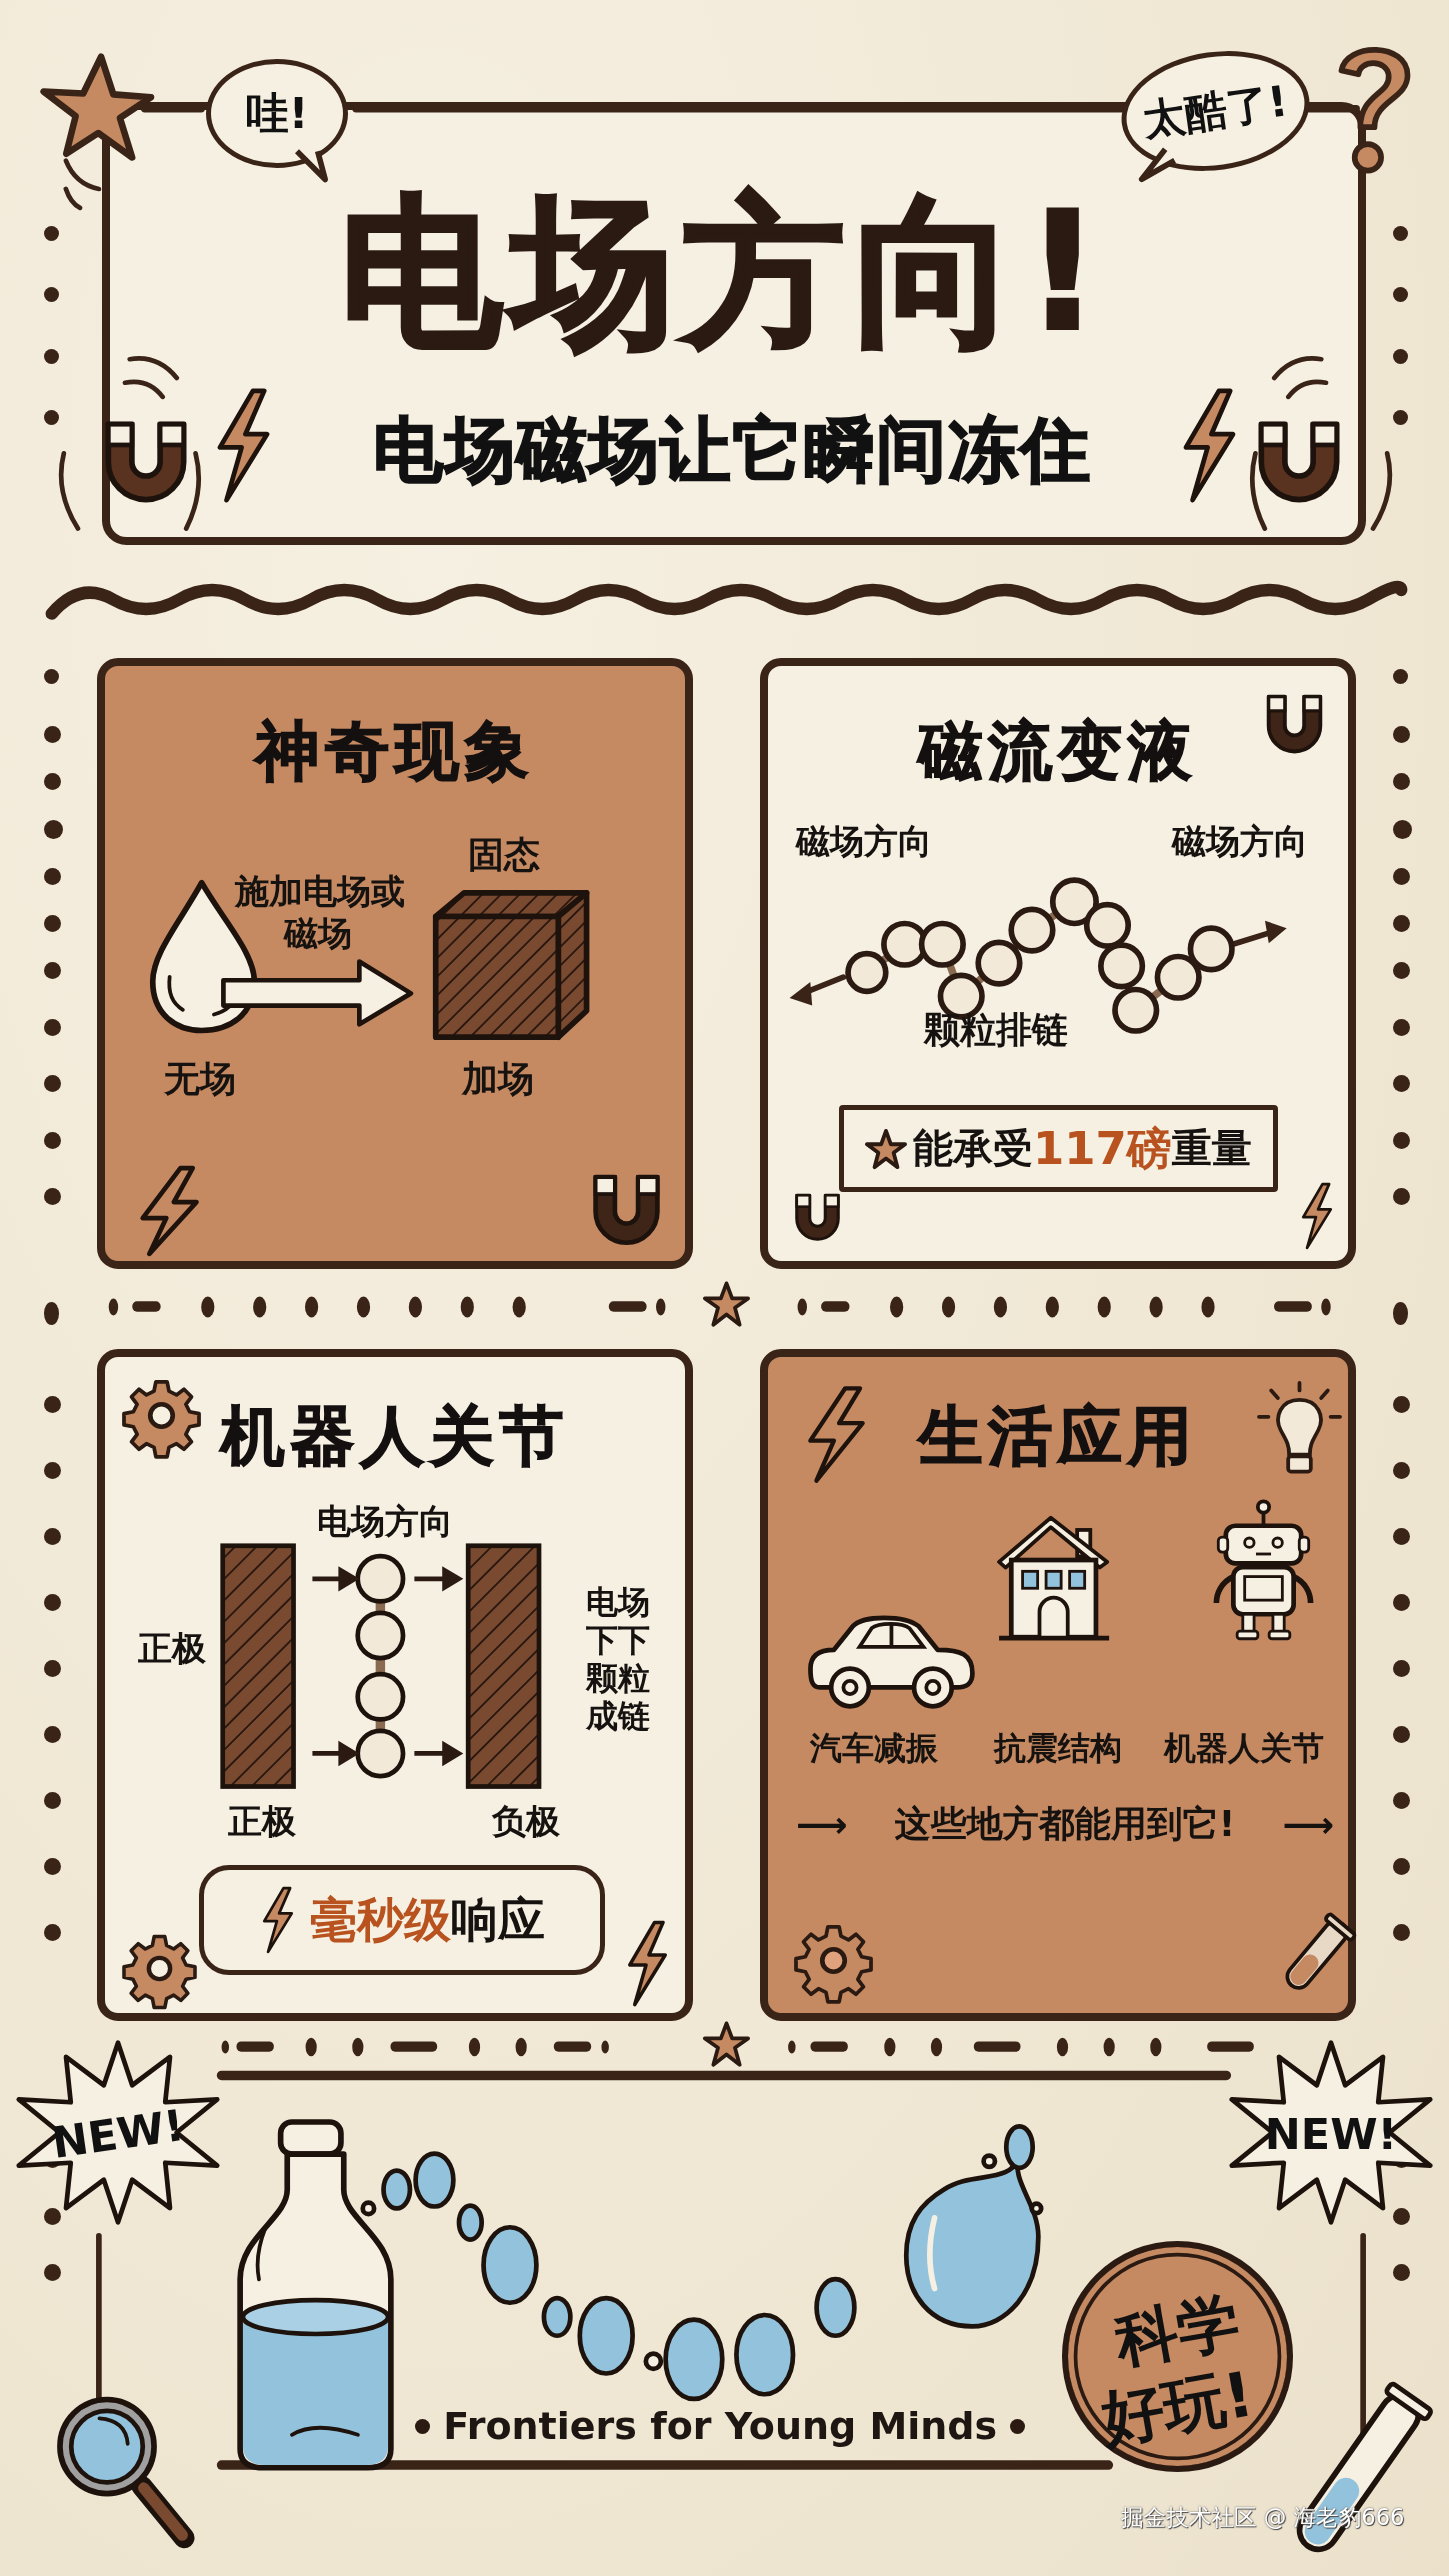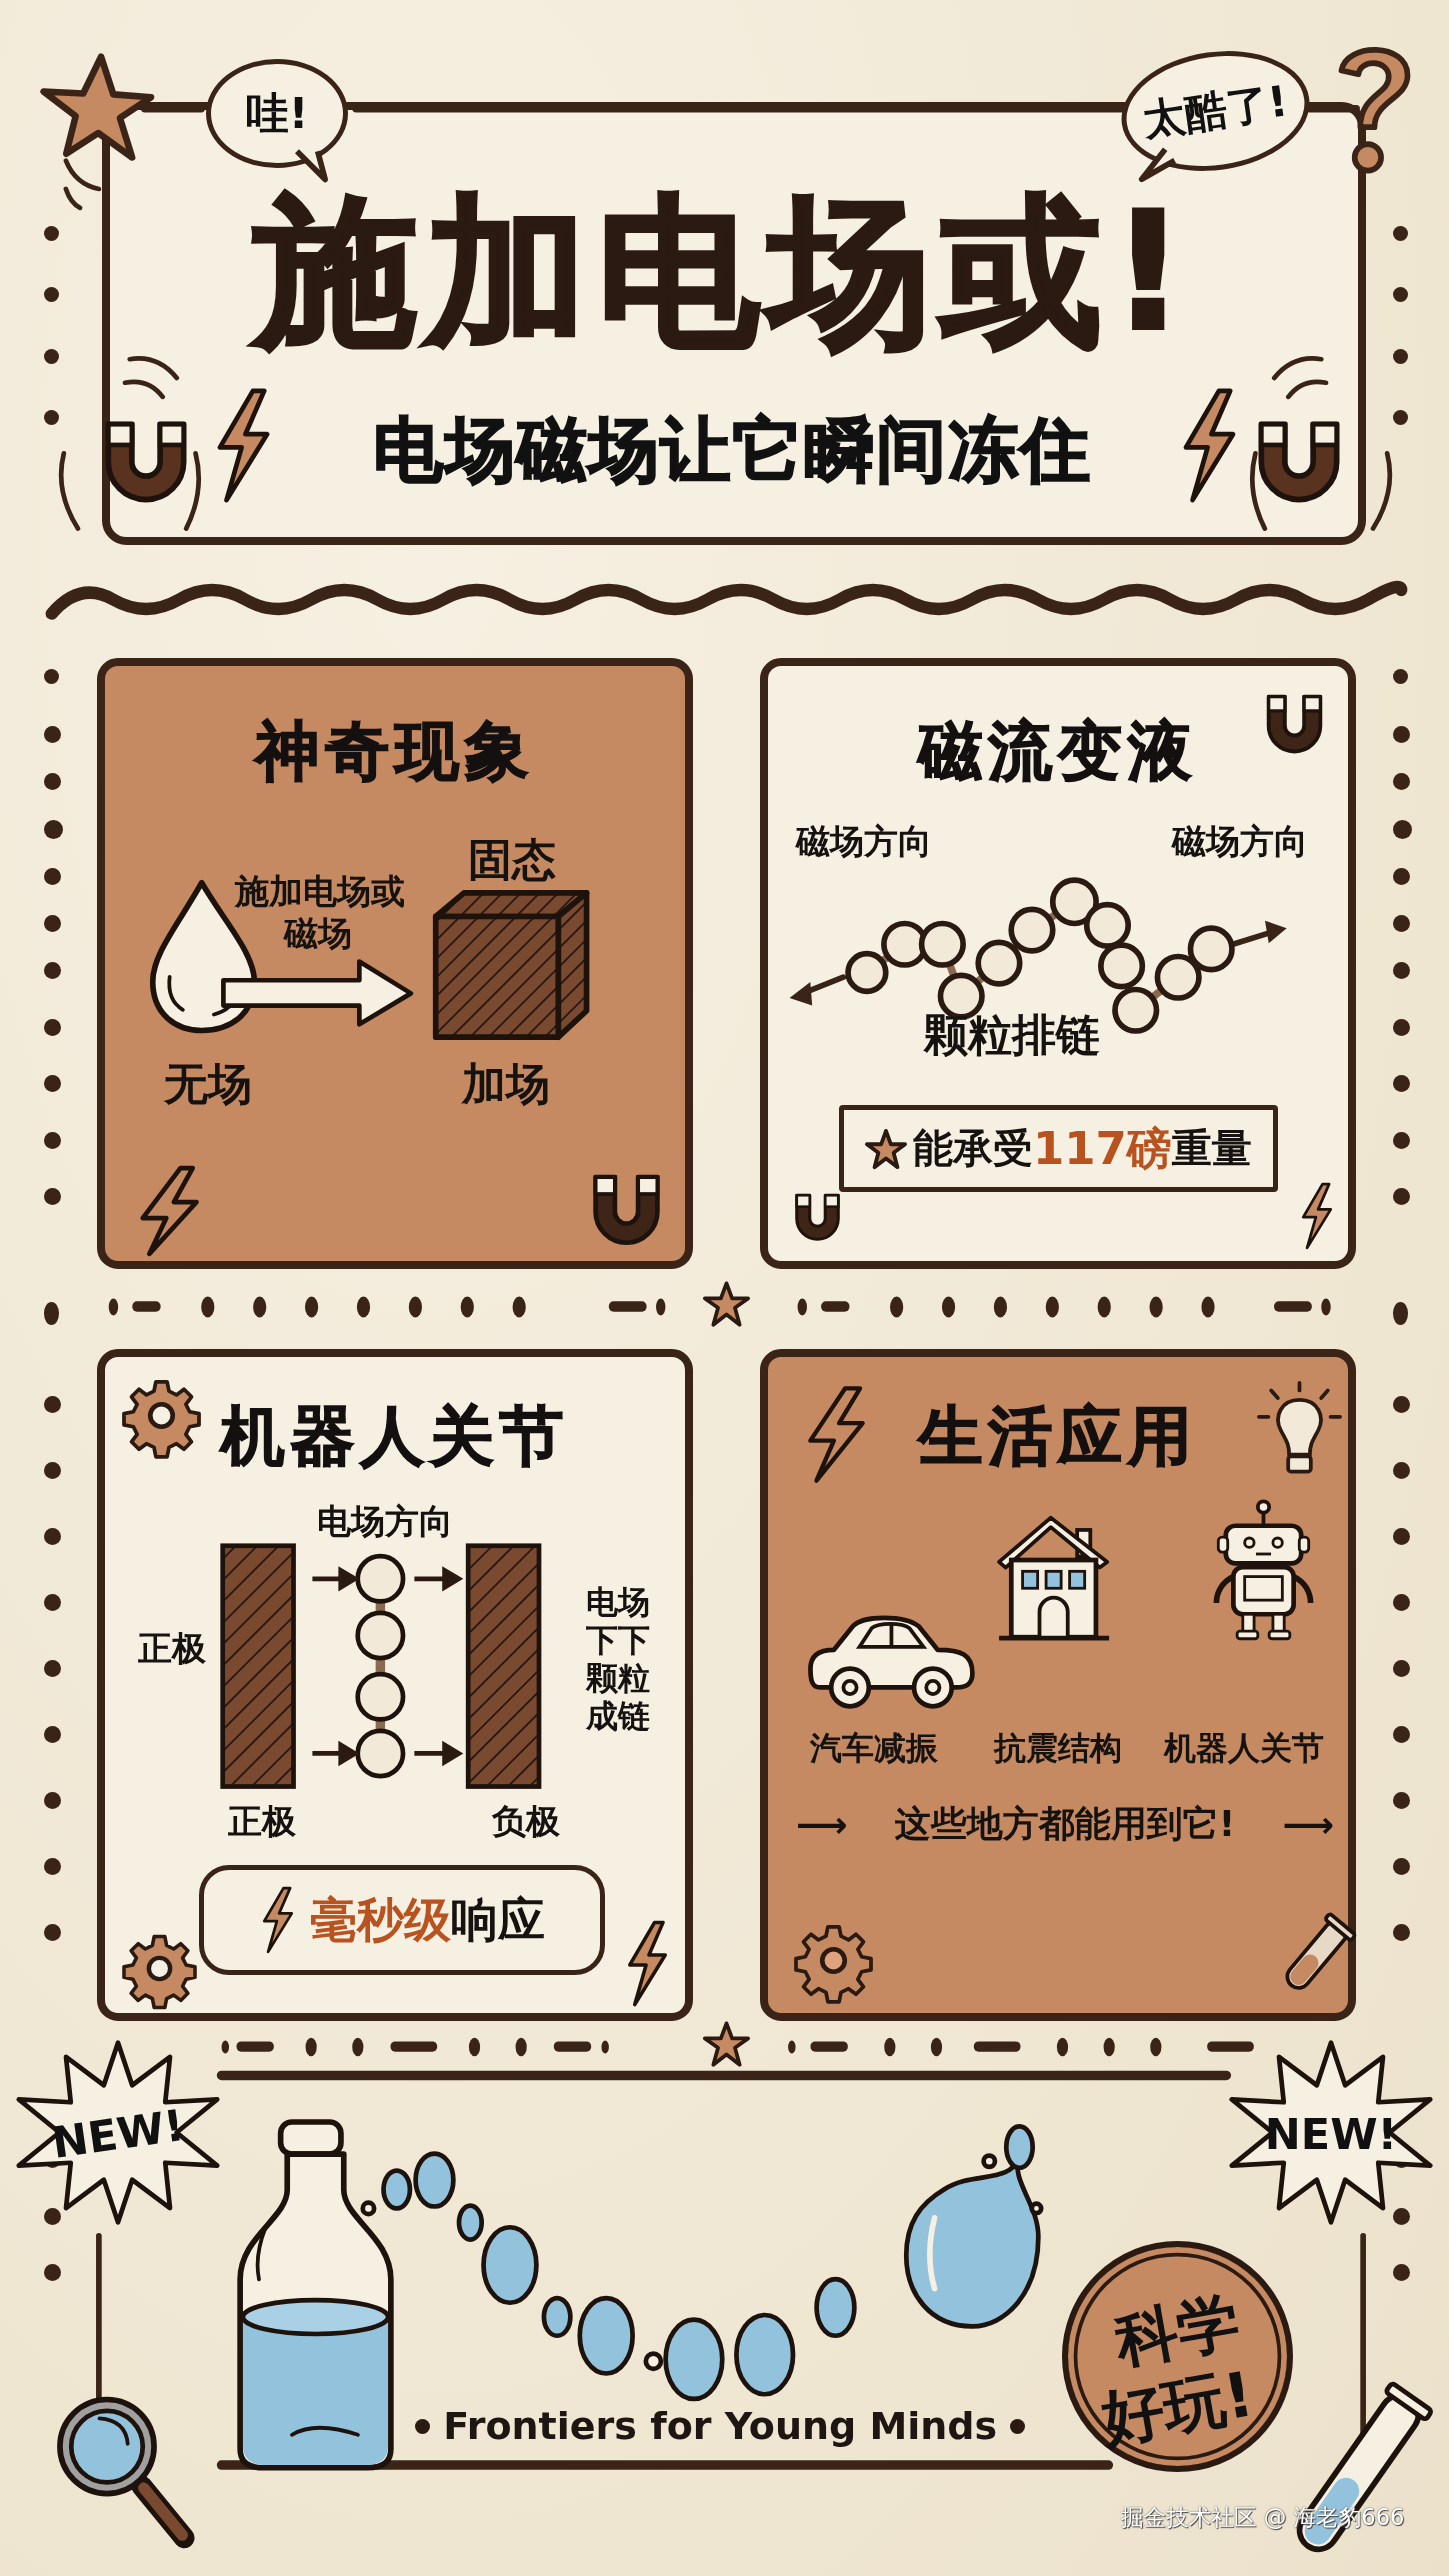--- a/index.html
+++ b/index.html
@@ -43,21 +43,21 @@
   .panel {
     border: 8.5px solid #3a2418; border-radius: 21px;
   }
   .panel.tan { background: #c68a63; }
   .panel.cream { background: #f6f0e3; }
   .panel-title {
     position: absolute; left: 0; width: 100%; text-align: center;
     font-size: 64px; font-weight: 700; color: #141010; letter-spacing: 5.7px;
     -webkit-text-stroke: 1.4px #141010;
   }
-  .label { font-size: 44px; font-weight: 800; color: #161210; white-space: nowrap; }
+  .label { font-size: 36px; font-weight: 800; color: #161210; white-space: nowrap; }
   .pill {
     border: 5.7px solid #3a2418; border-radius: 43px; background: #f6f0e3;
     display: flex; align-items: center; justify-content: center;
   }
   .hl { color: #b8521e; }
 
   #footer-brand {
     font-size: 38px; font-weight: 700; color: #1e1612; white-space: nowrap;
   }
   #watermark {
@@ -149,21 +149,21 @@
     <path d="M30,0 L5,32 L40,12" fill="#f6f0e3" stroke="#3a2418" stroke-width="6" stroke-linejoin="round"></path>
   </svg>
 <svg class="abs" style="left:1332px;top:42px;" width="85" height="142" viewBox="0 0 90 150">
   <path d="M10,30 C15,0 80,0 80,35 C80,60 45,62 45,90 L30,90 C30,55 62,55 60,35 C58,18 30,18 28,34 Z" fill="#c68a63" stroke="#3a2418" stroke-width="6" stroke-linejoin="round"></path>
   <circle cx="38" cy="122" r="14" fill="#c68a63" stroke="#3a2418" stroke-width="6"></circle>
 </svg>
 <svg class="abs" style="left:47px;top:151px;" width="85" height="57" viewBox="0 0 90 60">
     <path d="M20,10 Q30,35 55,40 M20,40 Q25,55 35,60" fill="none" stroke="#3a2418" stroke-width="5" stroke-linecap="round"></path>
   </svg>
 
-<div class="abs" id="main-title">施加电场或!</div>
+<div class="abs" id="main-title">电场方向!</div>
 <div class="abs" id="subtitle">电场磁场让它瞬间冻住</div>
 
 <svg class="abs" style="left:94px;top:396px;" width="104" height="113" viewBox="0 0 110 120">
   <path d="M15,30 L15,70 A40,40 0 0 0 95,70 L95,30 L70,30 L70,70 A15,15 0 0 1 40,70 L40,30 Z" fill="#5a3320" stroke="#1e120c" stroke-width="6" stroke-linejoin="round"></path>
   <rect x="15" y="30" width="25" height="22" fill="#f6f0e3" stroke="#1e120c" stroke-width="5"></rect>
   <rect x="70" y="30" width="25" height="22" fill="#f6f0e3" stroke="#1e120c" stroke-width="5"></rect>
 </svg>
 <svg class="abs" style="left:45px;top:340px;" width="160" height="189" viewBox="0 0 170 200">
     <path d="M90,20 Q120,15 140,40 M85,45 Q110,40 125,60 M20,120 Q10,160 35,200 M160,120 Q170,160 150,200" fill="none" stroke="#3a2418" stroke-width="5" stroke-linecap="round"></path>
   </svg>

